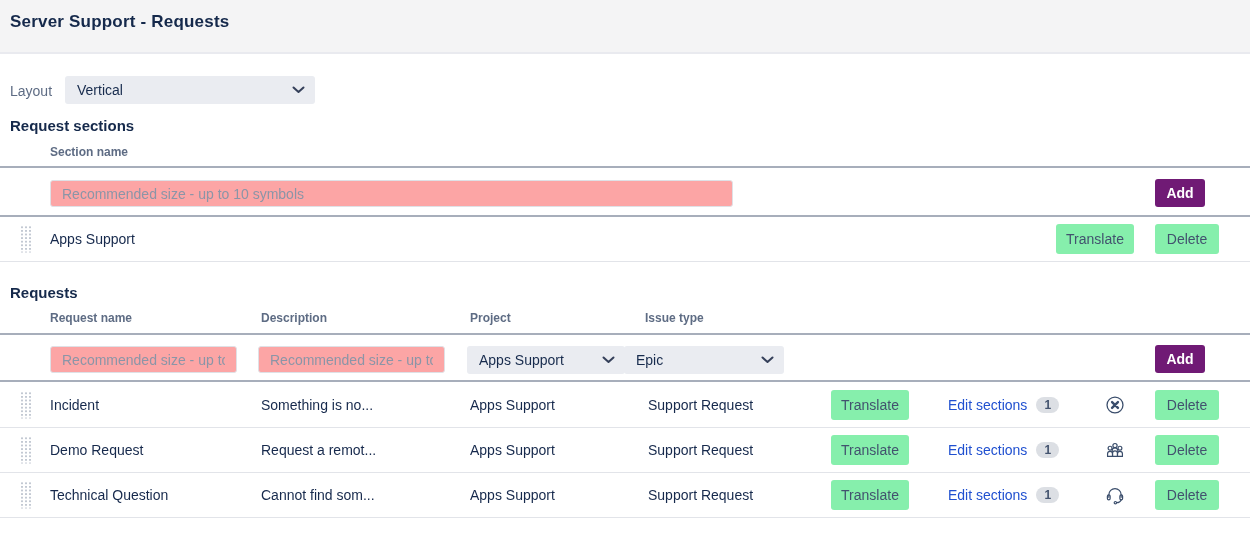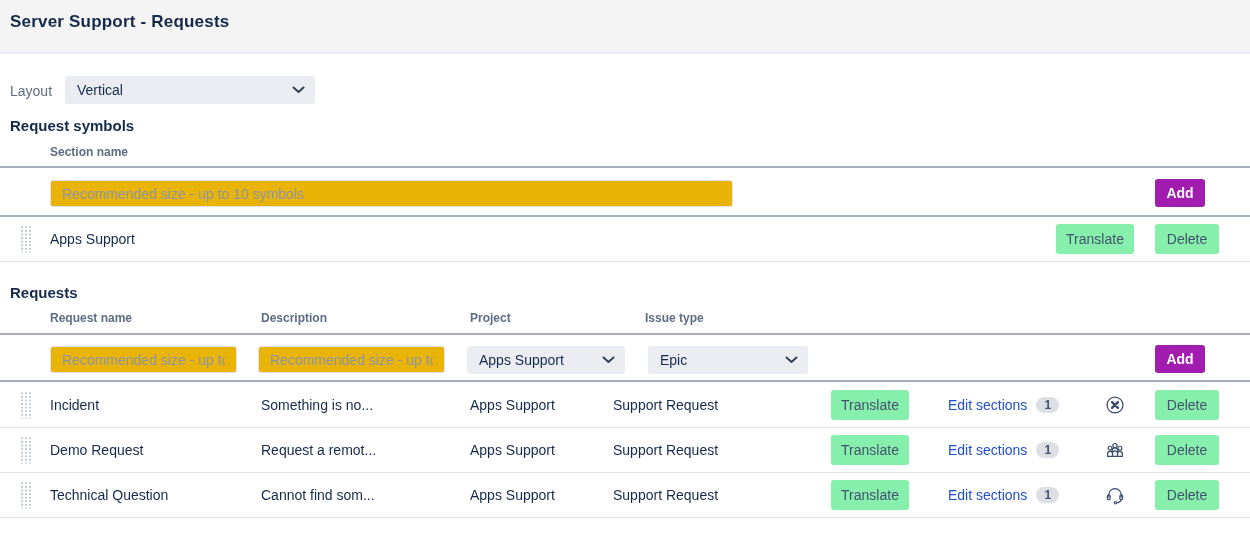--- a/index.html
+++ b/index.html
@@ -30,49 +30,49 @@
   .section-heading { position:absolute; left:10px; font-size:15px; font-weight:700; color:#15294b; }
   .h-sections { top:117px; }
   .h-requests { top:284px; }
   .col-head { position:absolute; font-size:12px; font-weight:700; color:#5e6c84; }
   
   .div-heavy { position:absolute; left:0; width:1250px; height:2px; background:#a7aebb; }
   .div-light { position:absolute; left:0; width:1250px; height:1px; background:#e2e4e9; }
   
   .text-input {
     position:absolute; height:27px; border:1px solid #dfe1e6; border-radius:3px;
-    background:#eab308; padding:0 11px; font-size:14px; color:#172b4d;
+    background:#fca5a5; padding:0 11px; font-size:14px; color:#172b4d;
     font-family:"Liberation Sans", sans-serif; outline:none;
   }
   .text-input::placeholder { color:#8b95a7; opacity:1; }
   .inp-section { left:50px; top:180px; width:683px; }
   .inp-req-name { left:50px; top:346px; width:187px; }
   .inp-req-desc { left:258px; top:346px; width:187px; }
   .sel-project { left:467px; top:346px; width:158px; }
-  .sel-issue   { left:648px; top:346px; width:160px; }
+  .sel-issue   { left:624px; top:346px; width:160px; }
   
   .btn {
     position:absolute; display:flex; align-items:center; justify-content:center;
     border:none; border-radius:3px; font-family:"Liberation Sans", sans-serif;
     font-size:14px; cursor:pointer;
   }
-  .btn-primary { background:#a21caf; color:#ffffff; font-weight:700; width:50px; height:28px; }
+  .btn-primary { background:#701a75; color:#ffffff; font-weight:700; width:50px; height:28px; }
   .add-1 { left:1155px; top:179px; }
   .add-2 { left:1155px; top:345px; }
   .btn-subtle { background:#86efac; color:#42526e; height:30px; }
   .sec-translate { left:1056px; top:50%; transform:translateY(-50%); width:78px; }
   .sec-delete    { left:1155px; top:50%; transform:translateY(-50%); width:64px; }
   .row-translate { left:831px;  top:50%; transform:translateY(-50%); width:78px; }
   .row-delete    { left:1155px; top:50%; transform:translateY(-50%); width:64px; }
   
   .sec-row { position:absolute; left:0; top:217px; width:1250px; height:44px; }
   .req-row { position:absolute; left:0; width:1250px; height:45px; border-bottom:1px solid #e2e4e9; }
   .req-row-0 { top:383px;padding-left:19px; } .req-row-1 { top:428px;padding-left:32px; } .req-row-2 { top:473px; }
   .cell { position:absolute; top:50%; transform:translateY(-50%); font-size:14px; color:#16294c; white-space:nowrap; }
-  .c-name { left:50px; } .c-desc { left:261px; } .c-proj { left:470px; } .c-itype { left:613px;text-align:center; }
+  .c-name { left:50px; } .c-desc { left:261px; } .c-proj { left:470px; } .c-itype { left:648px;text-align:center; }
   .drag-handle {
     position:absolute; left:20px; top:50%; transform:translateY(-50%);
     width:12px; height:27px; cursor:grab;
     background-image:radial-gradient(circle, #c3c9d3 1.1px, transparent 1.3px);
     background-size:4px 3.6px;
   }
   .edit-wrap { position:absolute; left:948px; top:50%; transform:translateY(-50%); display:flex; align-items:flex-start; }
   .edit-link { font-size:14px; font-weight:500; color:#2050d0; text-decoration:none; cursor:pointer; }
   .badge {
     margin-left:9px; background:#dcdfe4; color:#44546f; border-radius:9px;
@@ -91,21 +91,21 @@
   </div>
 
   <div class="layout-label">Layout</div>
   <div class="select layout-select">
     <span>Vertical</span>
     <svg class="chev" width="13" height="8" viewBox="0 0 13 8" fill="none">
         <polyline points="1.5,1.5 6.5,6 11.5,1.5" stroke="#35405a" stroke-width="2" stroke-linecap="round" stroke-linejoin="round"></polyline>
       </svg>
   </div>
 
-  <div class="section-heading h-sections">Request symbols</div>
+  <div class="section-heading h-sections">Request sections</div>
   <div class="col-head" style="left:50px; top:145px;">Section name</div>
 
   <div class="div-heavy" style="top:166px;"></div>
 
   <input class="text-input inp-section" type="text" placeholder="Recommended size - up to 10 symbols" style="">
   <button class="btn btn-primary add-1">Add</button>
 
   <div class="div-heavy" style="top:215px;"></div>
 
   <div class="sec-row">

